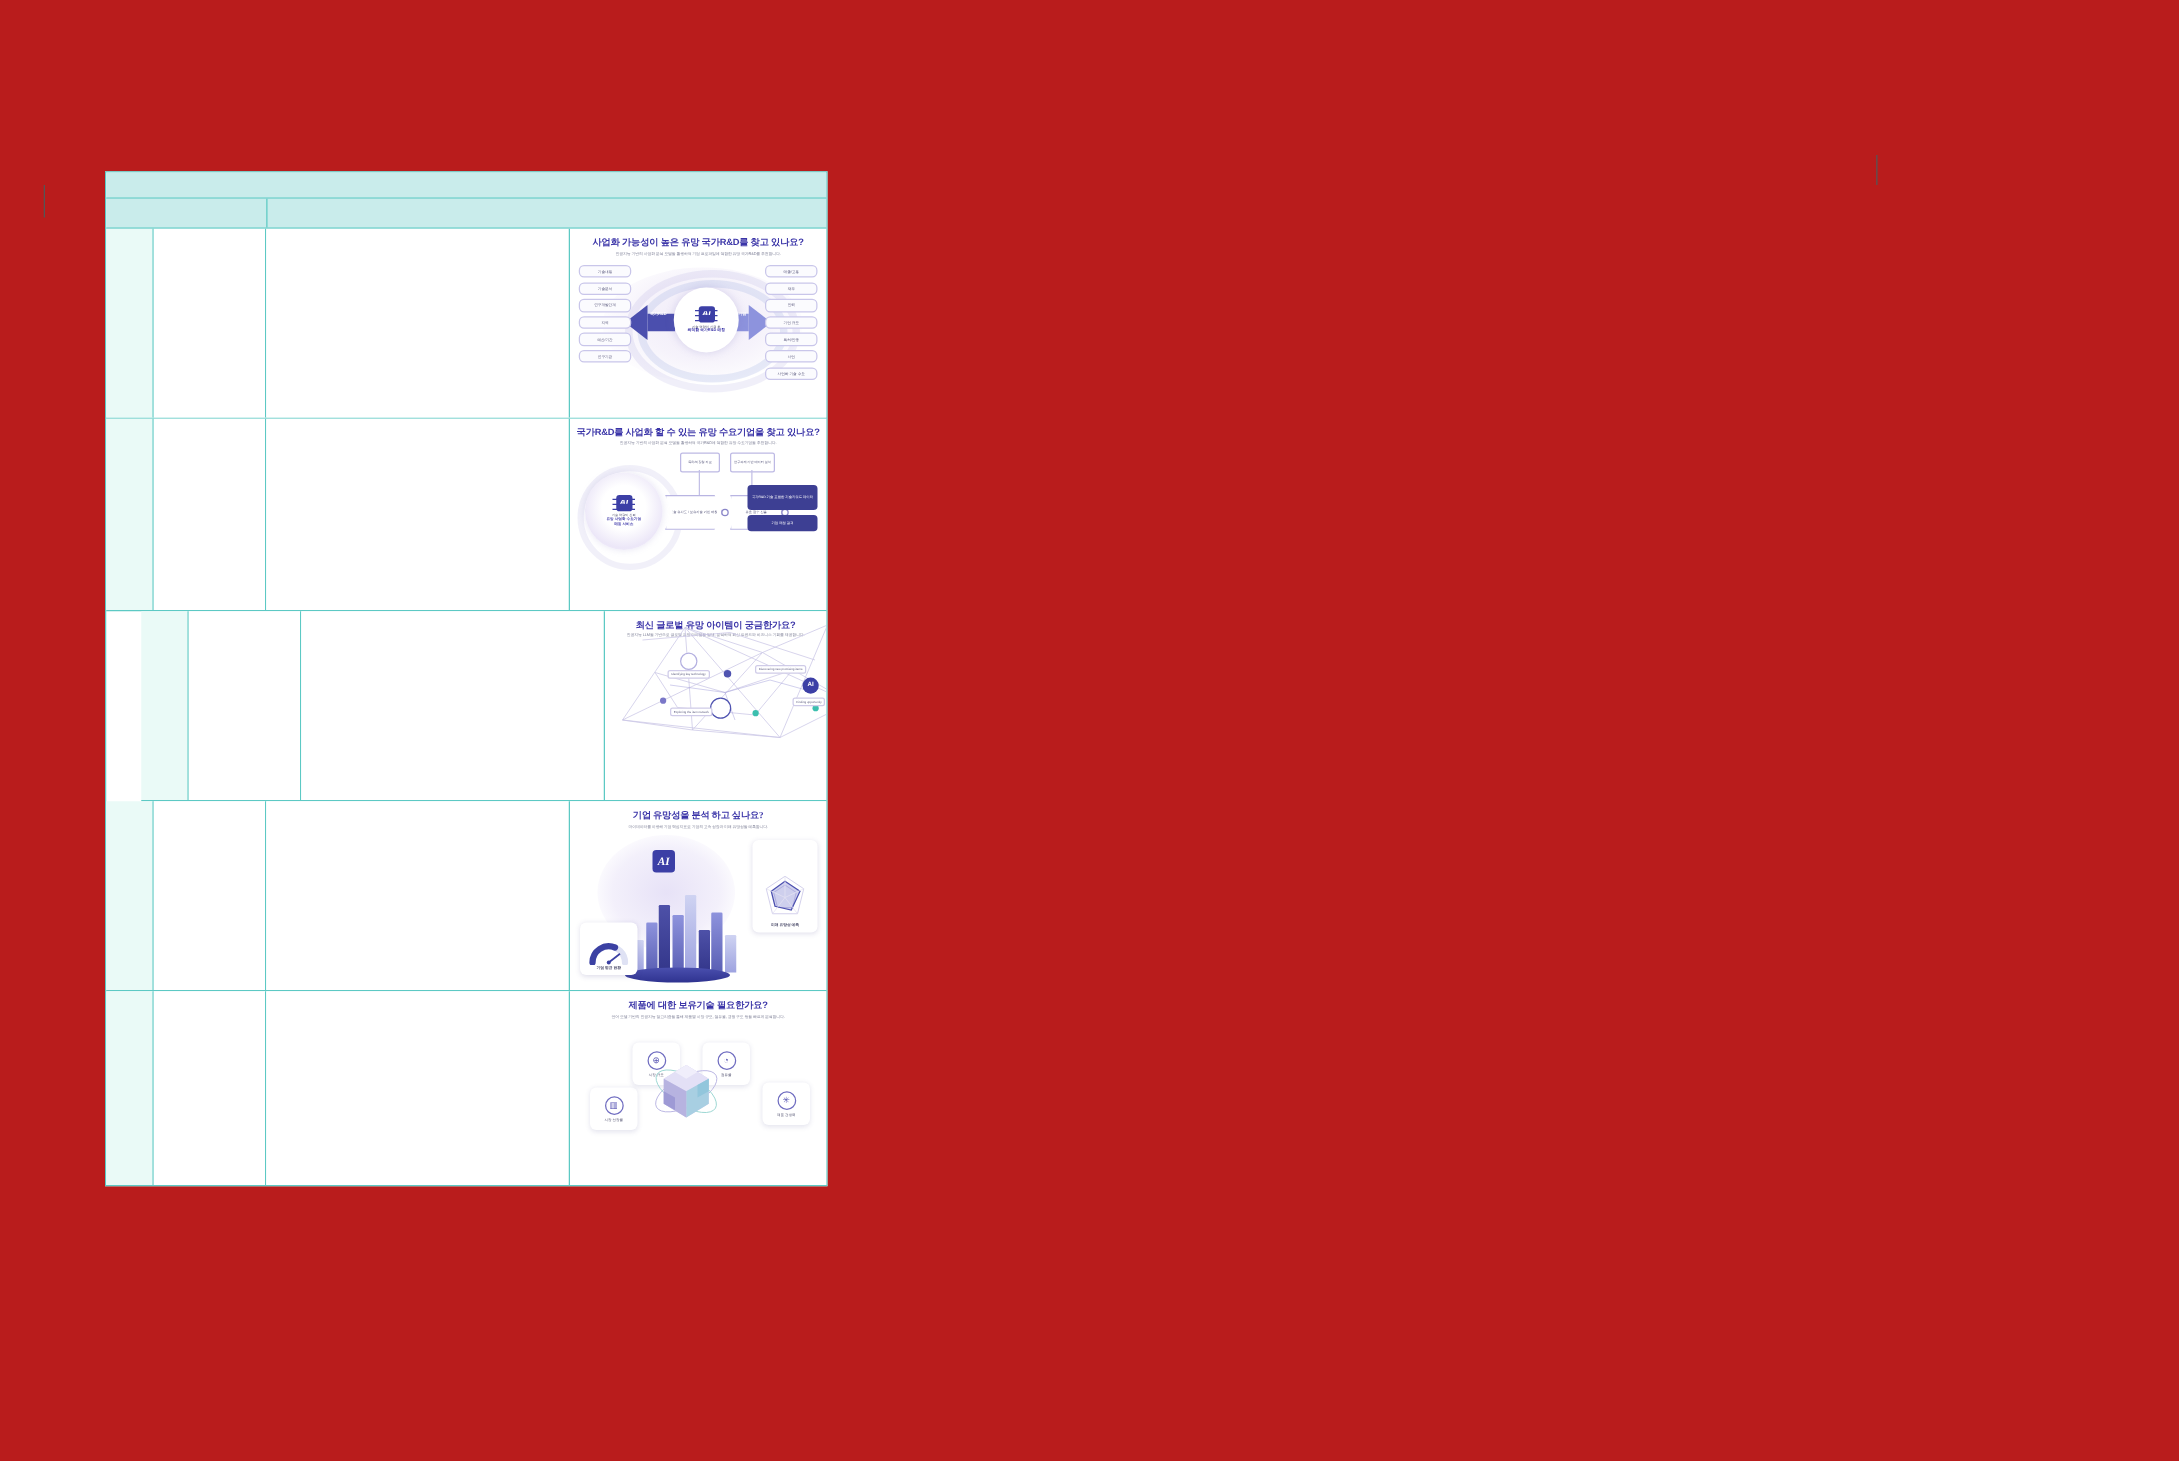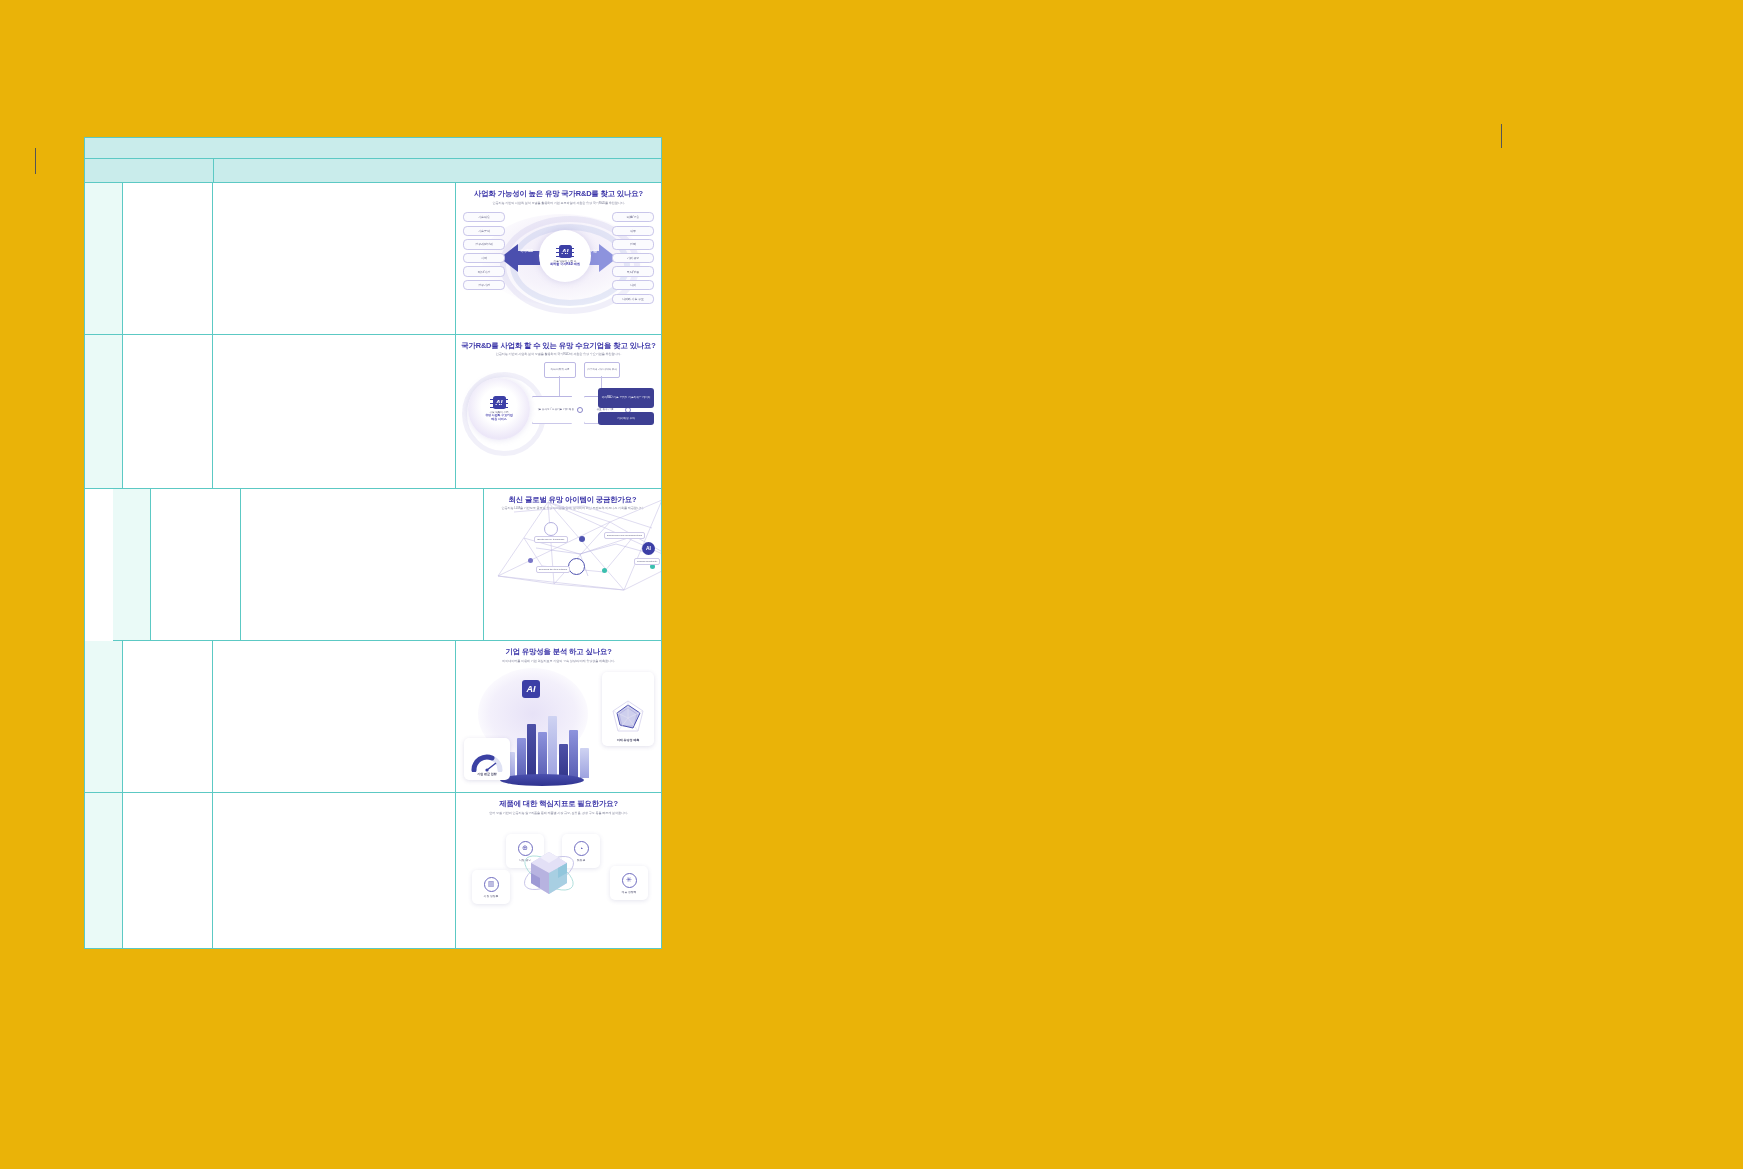--- a/index.html
+++ b/index.html
@@ -1,19 +1,19 @@
 <!DOCTYPE html>
 <html><head>
 <meta charset="utf-8">
 <style>
   html,body{margin:0;padding:0;background:#ffffff;}
   body{width:1743px;height:1169px;position:relative;overflow:hidden;
        font-family:"Liberation Sans","DejaVu Sans",sans-serif;}
 
-  .page{position:absolute;inset:0;background:#eab308;}
+  .page{position:absolute;inset:0;background:#b91c1c;}
 
   
   .mark{position:absolute;background:#555;}
   .mark-left{left:35px;top:148px;width:1px;height:26px;}
   .mark-right{left:1501px;top:124px;width:1px;height:24px;}
 
   
   .table{position:absolute;left:84px;top:137px;width:578px;height:812px;
          border:1px solid #5cc9c4;box-sizing:border-box;background:#fff;}
 
@@ -24,21 +24,21 @@
            background:#c9eceb;border-bottom:1px solid #5cc9c4;box-sizing:border-box;
            display:flex;}
   .subhead .sh-a{width:129px;border-right:1px solid #5cc9c4;box-sizing:border-box;height:100%;}
   .subhead .sh-b{flex:1;height:100%;}
 
   .body{position:absolute;left:0;top:45px;right:0;bottom:0;display:flex;flex-direction:column;}
 
   .row{display:flex;border-bottom:1px solid #5cc9c4;box-sizing:border-box;position:relative;}
   .row:last-child{border-bottom:none;}
   .r1{height:152px;} .r2{height:154px;} .r3{height:153px;margin-left:28px;}
-  .r4{height:152px;} .r5{height:155px;}
+  .r4{height:152px;font-family:Liberation Serif, serif;} .r5{height:155px;}
 
   .c-no{width:38px;background:#eafaf7;border-right:1px solid #5cc9c4;box-sizing:border-box;}
   .c-cat{width:90px;border-right:1px solid #5cc9c4;box-sizing:border-box;background:#fff;}
   .c-desc{width:243px;border-right:1px solid #5cc9c4;box-sizing:border-box;background:#fff;}
   .c-card{flex:1;background:#fff;position:relative;overflow:hidden;}
 
   
   .card{position:absolute;inset:0;padding:7px 4px 0 4px;box-sizing:border-box;
         display:flex;flex-direction:column;align-items:center;}
   .card-title{font-size:7.4px;font-weight:bold;color:#3b35a8;letter-spacing:-0.15px;
@@ -340,21 +340,21 @@
           </div>
         </div>
       </div>
 
       <div class="row r5">
         <div class="c-no"></div>
         <div class="c-cat"></div>
         <div class="c-desc"></div>
         <div class="c-card">
           <div class="card">
-            <div class="card-title">제품에 대한 핵심지표로 필요한가요?</div>
+            <div class="card-title">제품에 대한 보유기술 필요한가요?</div>
             <div class="card-sub">언어 모델 기반의 인공지능 알고리즘을 통해 제품별 시장 규모, 점유율, 경쟁 구도 등을 빠르게 분석합니다.</div>
             <div class="art">
 
               <div class="tile" style="left:12px;top:52px;">
                 <div class="ic">▥</div>
                 <div class="cap">시장 성장률</div>
               </div>
 
               <div class="tile" style="left:46px;top:16px;">
                 <div class="ic">⊕</div>

